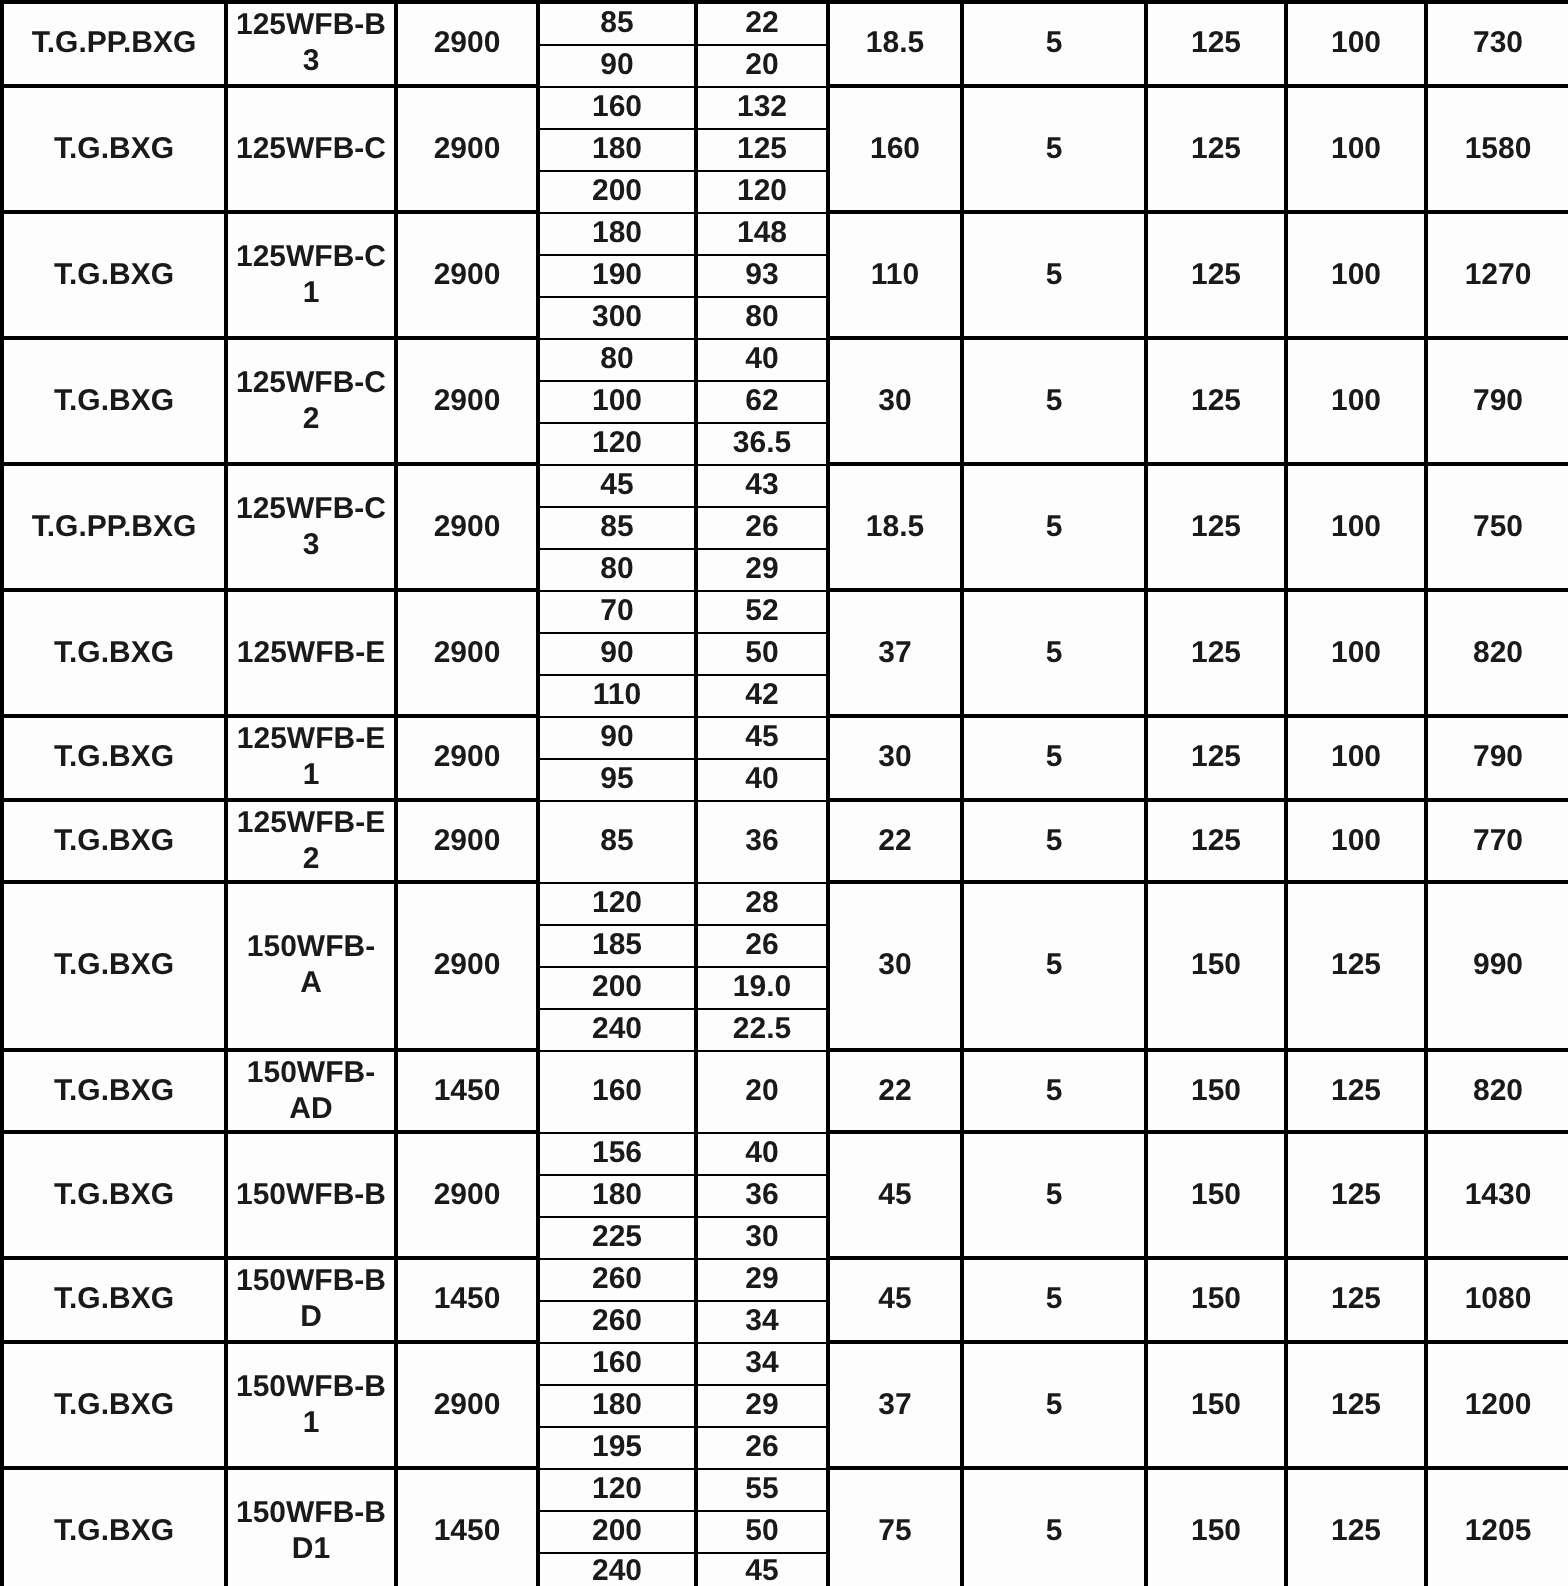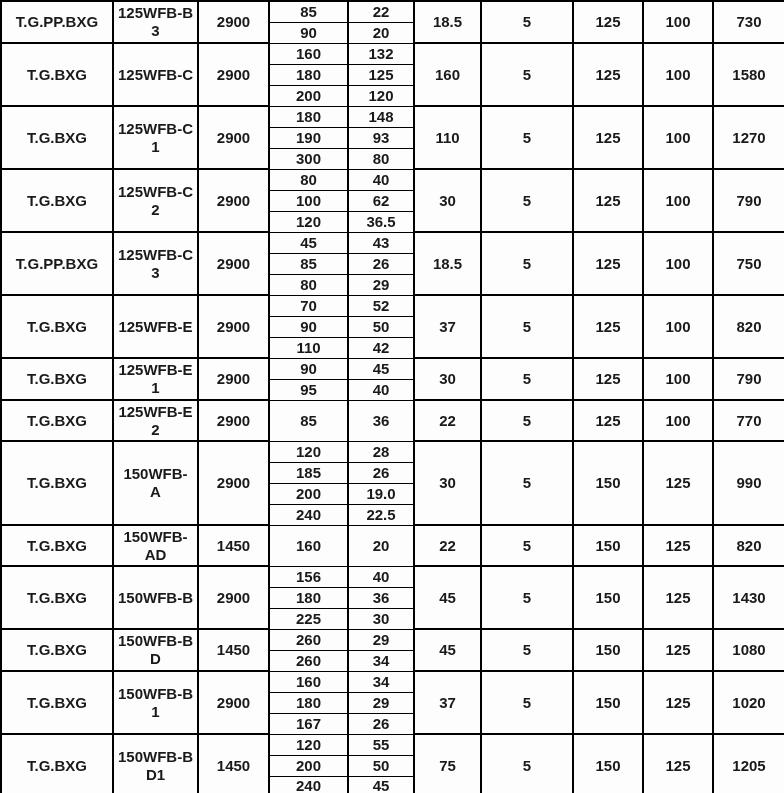--- a/index.html
+++ b/index.html
@@ -278,28 +278,28 @@
       <tr class="row group-start">
         <td class="group" rowspan="3">T.G.BXG</td>
         <td class="group" rowspan="3">150WFB-B<br>1</td>
         <td class="group" rowspan="3">2900</td>
         <td class="sub">160</td>
         <td class="sub">34</td>
         <td class="group" rowspan="3">37</td>
         <td class="group" rowspan="3">5</td>
         <td class="group" rowspan="3">150</td>
         <td class="group" rowspan="3">125</td>
-        <td class="group" rowspan="3">1020</td>
+        <td class="group" rowspan="3">1200</td>
       </tr>
       <tr class="row">
         <td class="sub">180</td>
         <td class="sub">29</td>
       </tr>
       <tr class="row">
-        <td class="sub">167</td>
+        <td class="sub">195</td>
         <td class="sub">26</td>
       </tr>
       <tr class="row group-start">
         <td class="group" rowspan="3">T.G.BXG</td>
         <td class="group" rowspan="3">150WFB-B<br>D1</td>
         <td class="group" rowspan="3">1450</td>
         <td class="sub">120</td>
         <td class="sub">55</td>
         <td class="group" rowspan="3">75</td>
         <td class="group" rowspan="3">5</td>

